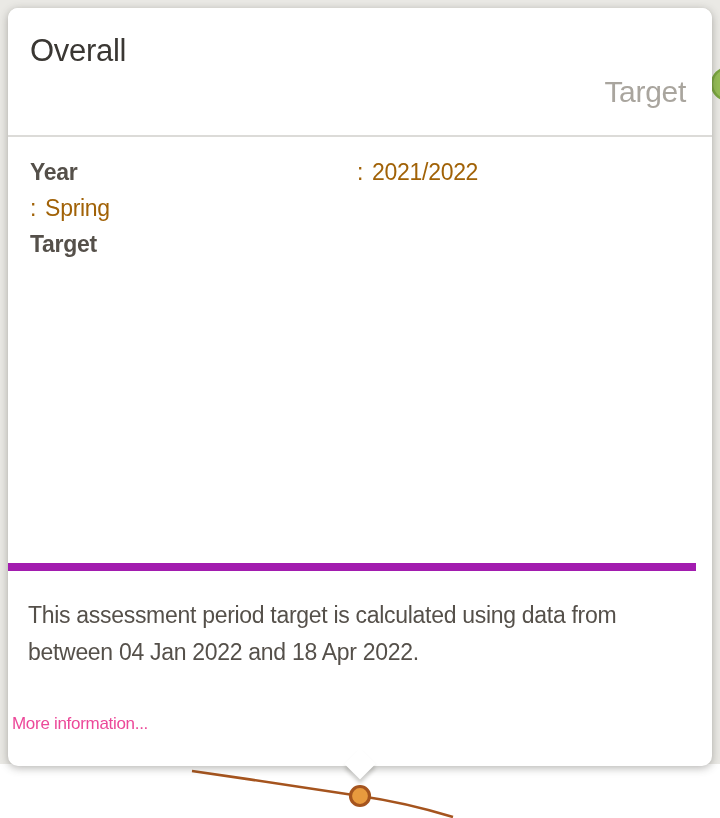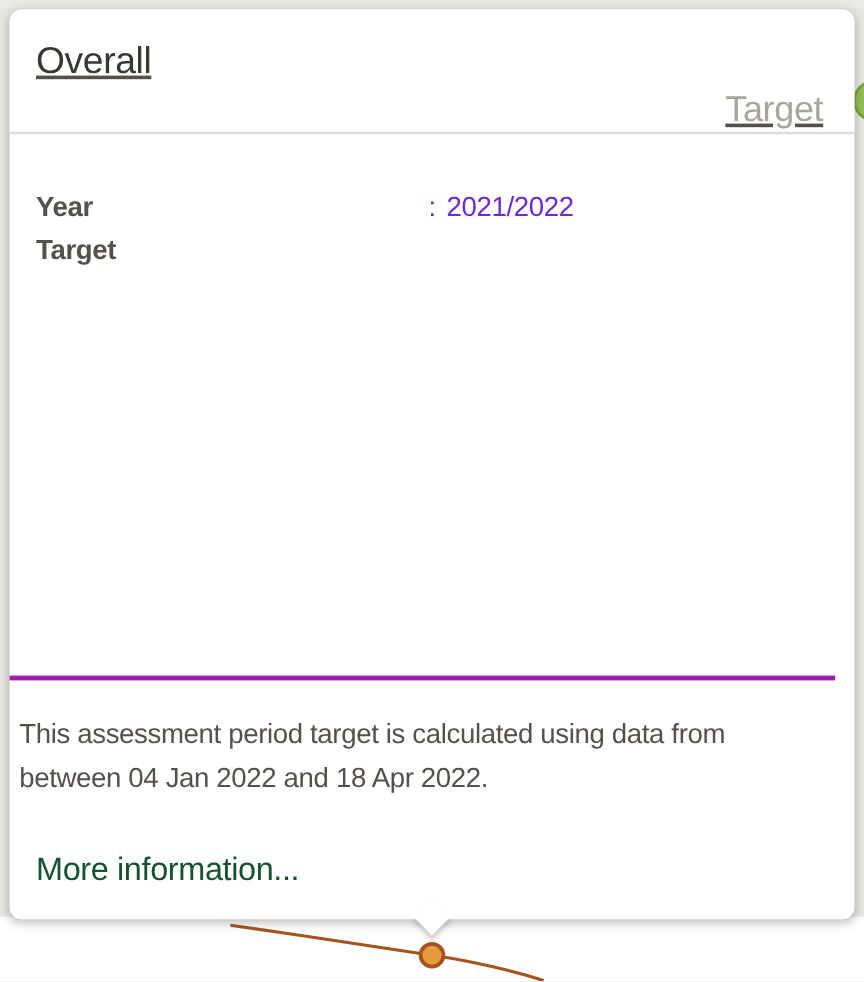--- a/index.html
+++ b/index.html
@@ -53,27 +53,26 @@
     bottom: -9px;
     width: 22px;
     height: 22px;
     background: #ffffff;
     transform: rotate(45deg);
     box-shadow: 3px 3px 4px rgba(60, 58, 52, 0.25);
   }
   .card-header {
     position: absolute;
     top: 0; left: 0; right: 0;
-    height: 104px;
+    height: 129px;
     box-sizing: border-box;
     padding: 24px 26px 0 22px;
     border-bottom: 2px solid #dcdbd8;
     border-radius: 10px 10px 0 0;
     background: #fff;
-    text-decoration: underline;
   }
   .card-title {
     margin: 0;
     font-size: 31px;
     line-height: 38px;
     font-weight: 500;
     color: #3a3733;
   }
   .card-subtitle {
     margin-top: 4px;
@@ -94,45 +93,45 @@
     display: grid;
     grid-template-columns: 327px 1fr;
     font-size: 23px;
     line-height: 36px;
   }
   .kv-label {
     font-weight: bold;
     color: #55504a;
   }
   .kv-value {
-    color: #6d28d9;
+    color: #a16207;
     max-width: 324px;
   }
   .colon {
     display: inline-block;
     margin-right: 9px;
   }
   .kv-value-text { }
   .footnote-section {
     position: absolute;
     top: 555px; left: 0; right: 16px;
     box-sizing: border-box;
-    border-top: 4px solid #a21caf;
-    padding: 26px 22px 0 8px;
+    border-top: 8px solid #a21caf;
+    padding: 26px 22px 0 20px;
     font-size: 23px;
     line-height: 37px;
     color: #55504a;
   }
   .more-link {
     position: absolute;
     top: 701px;
-    left: 22px;
-    font-size: 27px;
+    left: 4px;
+    font-size: 17px;
     line-height: 30px;
-    color: #14532d;
+    color: #ec4899;
     text-decoration: none;
     cursor: pointer;
   }
 </style>
 </head>
 <body>
 
 <div class="stage">
 
   <div class="chart-area"></div>
@@ -150,20 +149,21 @@
       <h1 class="card-title">Overall</h1>
       <div class="card-subtitle">Target</div>
     </div>
 
     <div class="kv-section">
       <div class="kv-row">
         <div class="kv-label">Year</div>
         <div class="kv-value"><span class="colon">:</span><span class="kv-value-text">2021/2022</span></div>
       </div>
       <div class="kv-row">
+        <div class="kv-value"><span class="colon">:</span><span class="kv-value-text">Spring</span></div>
       </div>
       <div class="kv-row">
         <div class="kv-label">Target</div>
       </div>
     </div>
 
     <div class="footnote-section">This assessment period target is calculated using data from between 04 Jan 2022 and 18 Apr 2022.</div>
 
     <a class="more-link">More information...</a>
   </div>

